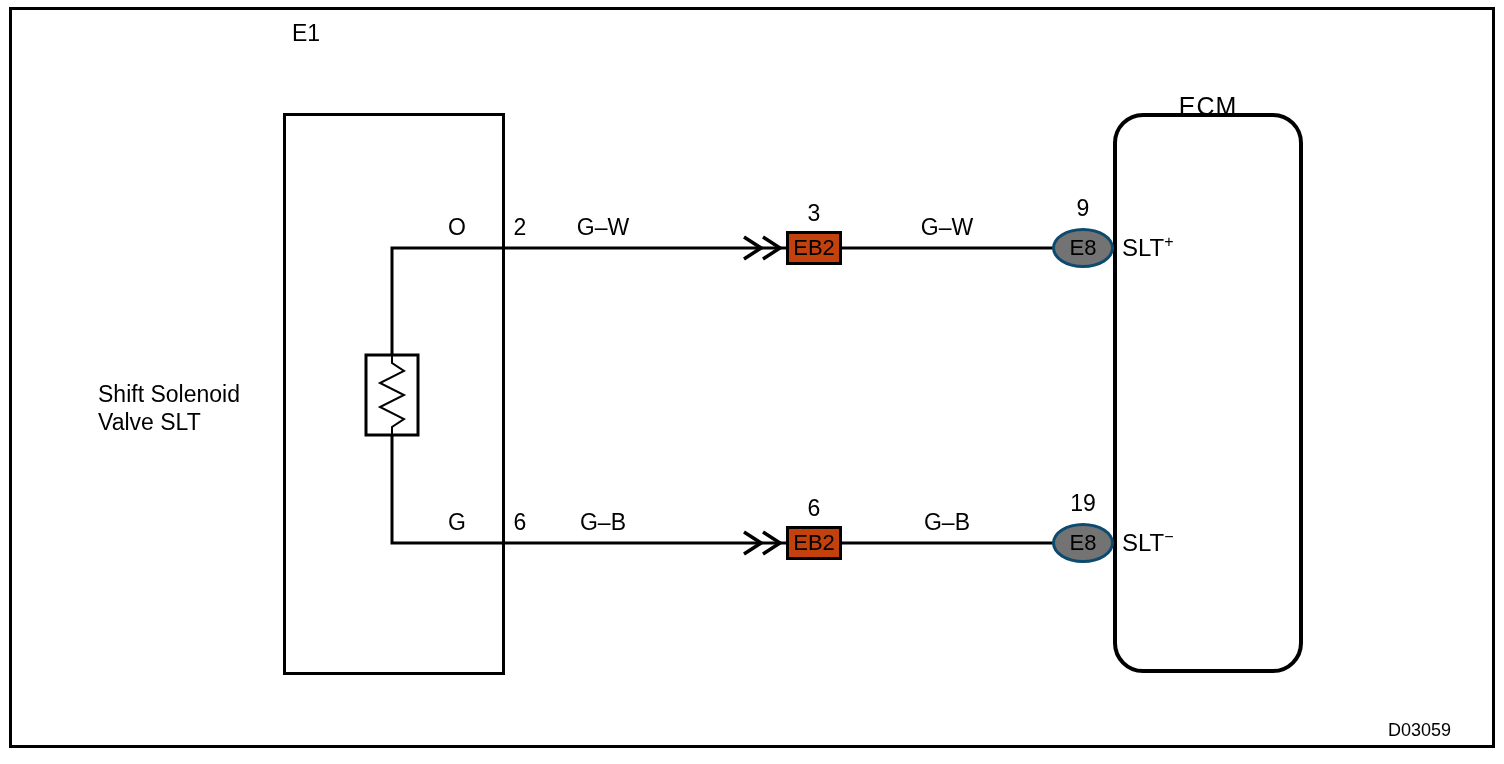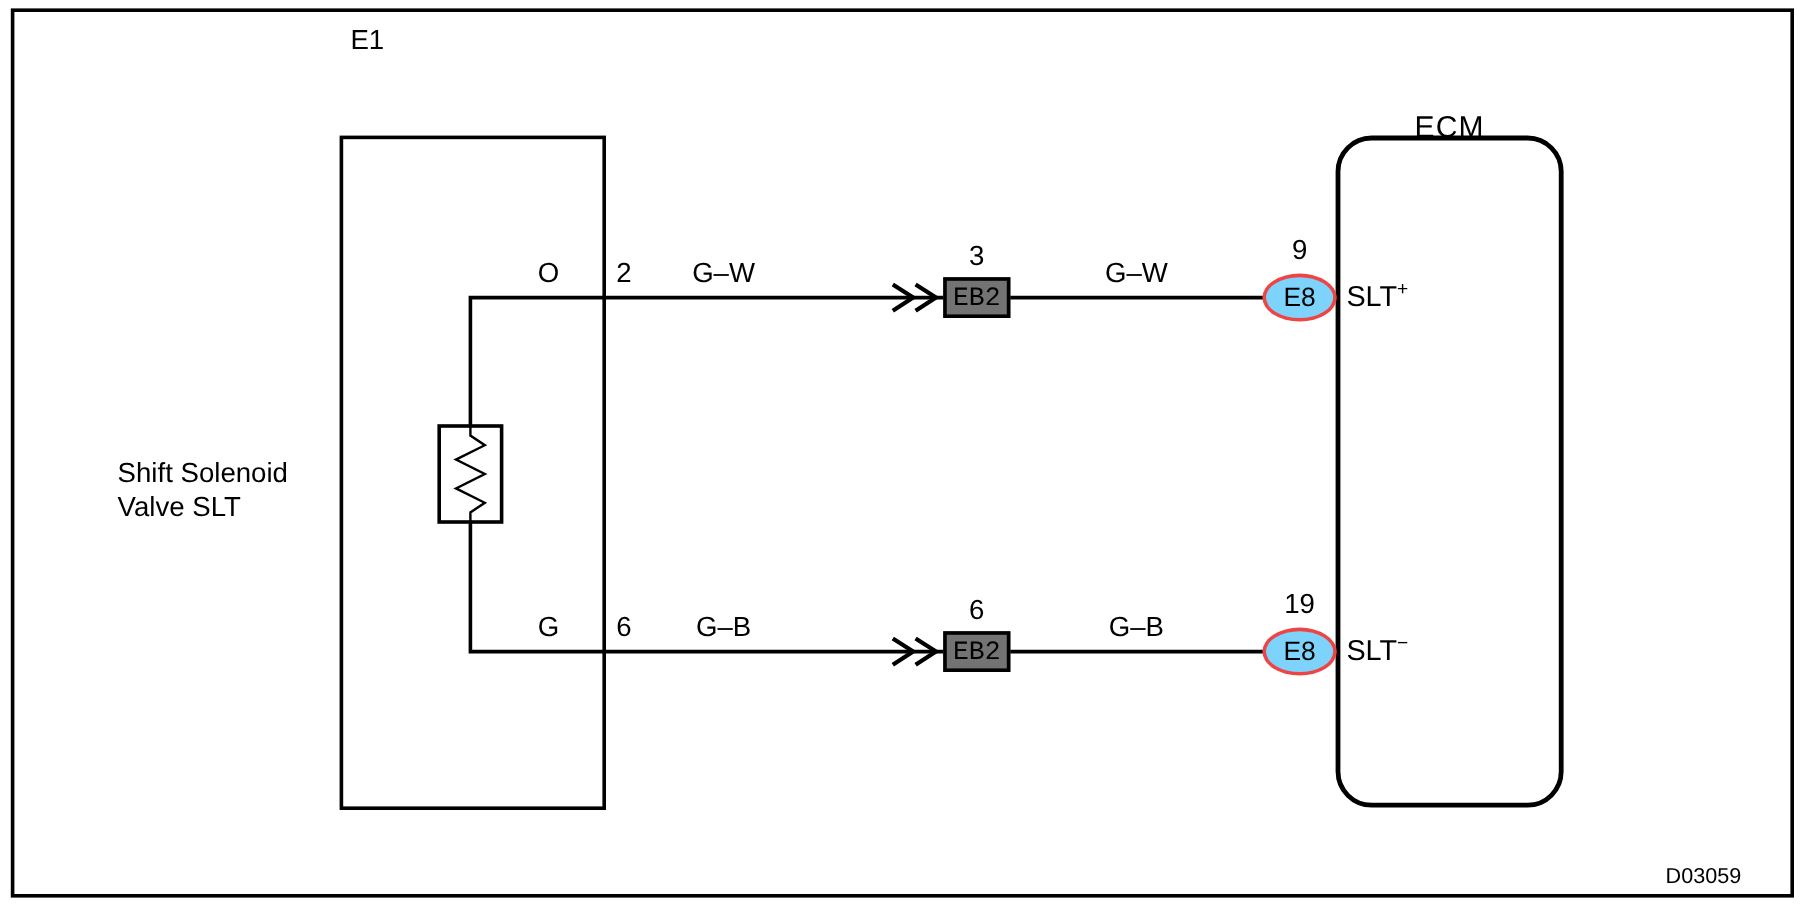--- a/index.html
+++ b/index.html
@@ -55,30 +55,29 @@
   .terminal    { left: 440px; width: 34px; }
   .pin         { left: 507px; width: 26px; }
   .color-left  { left: 553px; width: 100px; }
   .junction-pin{ left: 786px; width: 56px; }
   .color-right { left: 897px; width: 100px; }
   .ecm-pin     { left: 1052px; width: 62px; }
 
   .junction-box {
     position: absolute; left: 786px;
     width: 56px; height: 34px;
-    border: 3px solid #000; background: #737373;
+    border: 3px solid #000; background: #c2410c;
     display: flex; align-items: center; justify-content: center;
     font-size: 22px;
-    font-family: Liberation Mono, monospace;
   }
   .ecm-conn {
     position: absolute; left: 1052px;
     width: 62px; height: 40px;
-    border: 3px solid #ef4444; border-radius: 50%;
-    background: #7dd3fc;
+    border: 3px solid #0c4a6e; border-radius: 50%;
+    background: #737373;
     display: flex; align-items: center; justify-content: center;
     font-size: 22px;
   }
   .signal { position: absolute; left: 1122px; font-size: 24px; white-space: nowrap; }
   .signal sup { font-size: 16px; }
 
   
   .t-above0 { top: 214px; }  .t-above1 { top: 509px; }
   .t-jpin0  { top: 200px; }  .t-jpin1  { top: 495px; }
   .t-jbox0  { top: 231px; }  .t-jbox1  { top: 526px; }

